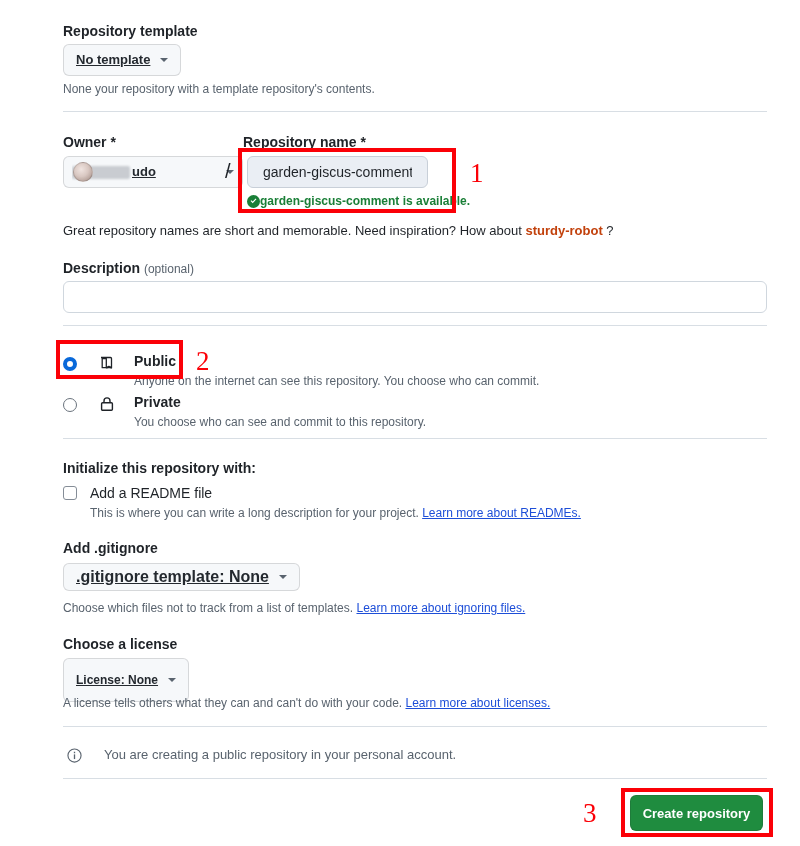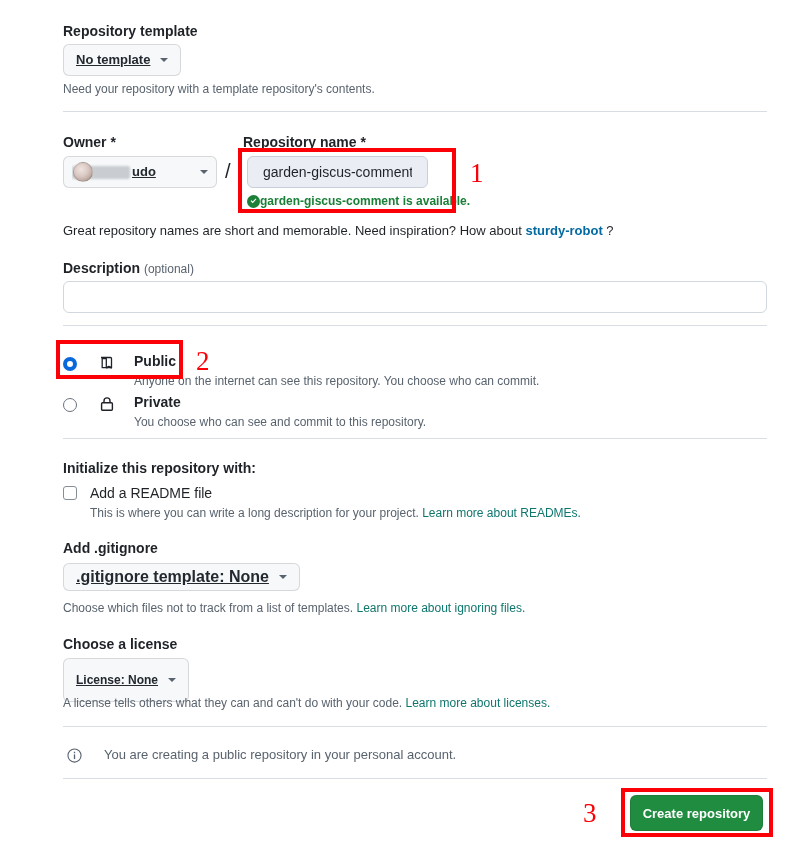--- a/index.html
+++ b/index.html
@@ -34,21 +34,22 @@
     font-weight: normal;
     font-size: 12px;
     color: #59636e;
   }
   .hint {
     font-size: 12px;
     color: #59636e;
     line-height: 18px;
   }
   .hint a, .link {
-    color: #0f766e;
+    color: #1d4ed8;
+    text-decoration: underline;
   }
   .divider {
     position: absolute;
     left: 63px;
     width: 704px;
     height: 1px;
     background: #d8dee4;
   }
 
   
@@ -92,21 +93,21 @@
 
   
   #repo-template-label { position:absolute; left:63px; top:22px; }
   #repo-template-select { position:absolute; left:63px; top:44px; height:32px; }
   #repo-template-hint { position:absolute; left:63px; top:80px; }
 
   #divider-1 { top:111px; }
 
   #owner-label { position:absolute; left:63px; top:133px; }
   #owner-select {
-    position:absolute; left:63px; top:156px; width:154px; height:32px;
+    position:absolute; left:63px; top:156px; width:180px; height:32px;
     padding-left:8px; padding-right:8px; justify-content:space-between;
   }
   #owner-avatar {
     width:20px; height:20px; border-radius:50%;
     background: radial-gradient(circle at 40% 35%, #f0e4e0 0%, #d9c8c2 45%, #b9a59e 75%, #8d7a73 100%);
     border:1px solid rgba(0,0,0,0.12);
     box-sizing:border-box;
     flex: 0 0 auto;
   }
   #owner-name {
@@ -138,21 +139,21 @@
     position:absolute; left:247px; top:192px;
     display:flex; align-items:center; gap:0;
     font-size:12px; font-weight:bold; color:#1a7f37;
     line-height:18px;
   }
   .check-icon {
     width:13px; height:13px; flex:0 0 auto;
   }
 
   #name-hint { position:absolute; left:63px; top:223px; font-size:13px; color:#1f2328; }
-  #name-hint .suggest { color:#0369a1; font-weight:bold; text-decoration:none;margin-top:26px; }
+  #name-hint .suggest { color:#c2410c; font-weight:bold; text-decoration:none;margin-top:26px; }
 
   #description-label { position:absolute; left:63px; top:259px; }
   #description-input {
     position:absolute; left:63px; top:281px; width:704px; height:32px;
   }
 
   #divider-2 { top:325px; }
 
   .visibility-row {
     position:absolute;
@@ -266,21 +267,21 @@
 
 <div class="page">
 
   <div class="section-label" id="repo-template-label">Repository template</div>
 
   <div class="select-btn" id="repo-template-select">
     <span>No template</span>
     <span class="caret"></span>
   </div>
 
-  <div class="hint" id="repo-template-hint">Need your repository with a template repository's contents.</div>
+  <div class="hint" id="repo-template-hint">None your repository with a template repository's contents.</div>
 
   <div class="divider" id="divider-1"></div>
 
   <div class="section-label" id="owner-label">Owner *</div>
 
   <div class="select-btn" id="owner-select">
     <span id="owner-name">
       <span class="redacted" style="width:58px;"></span>
         <span>udo</span>
     </span>

